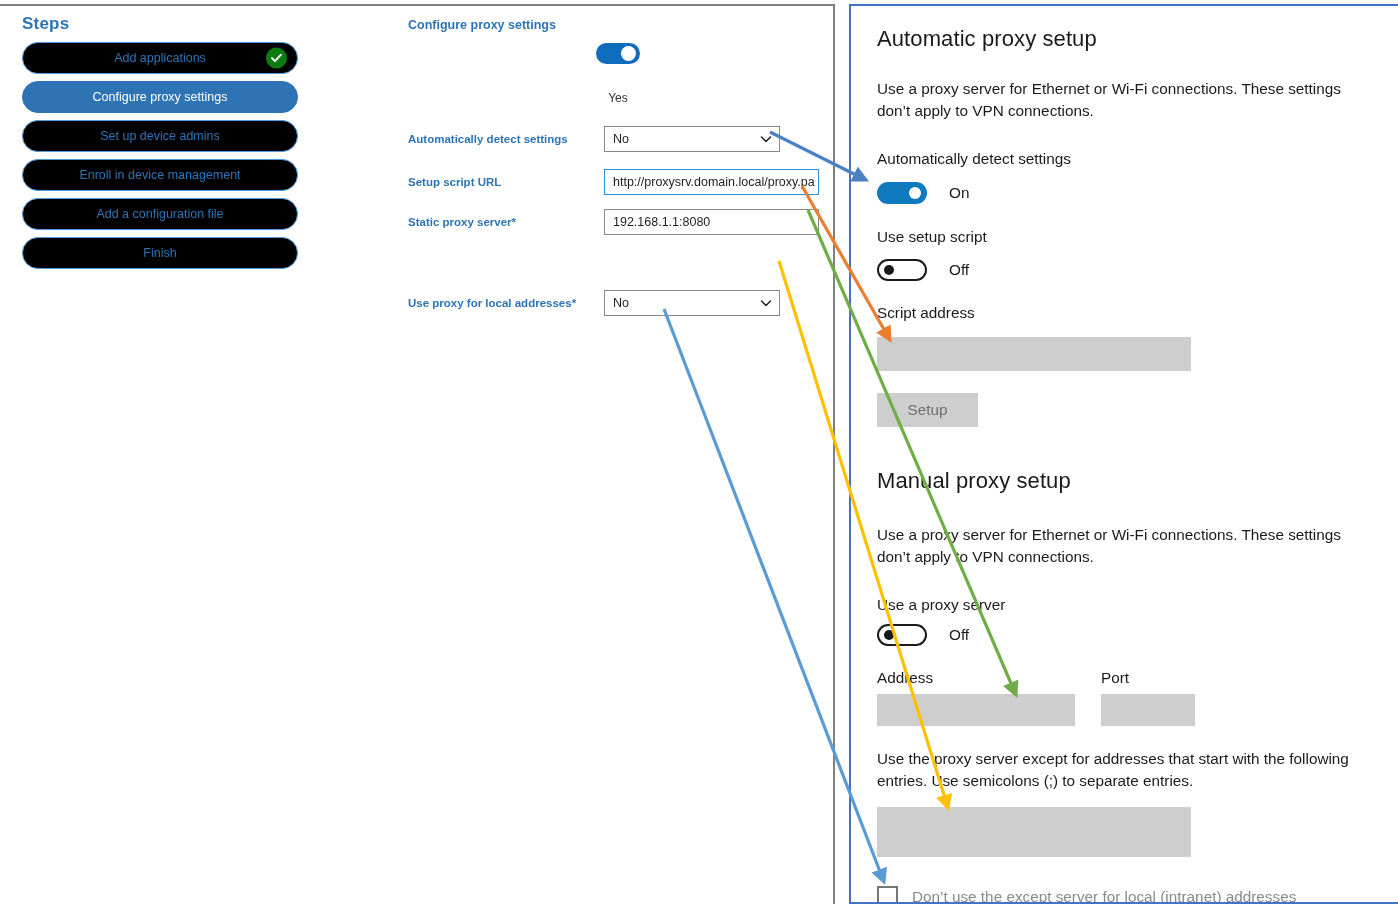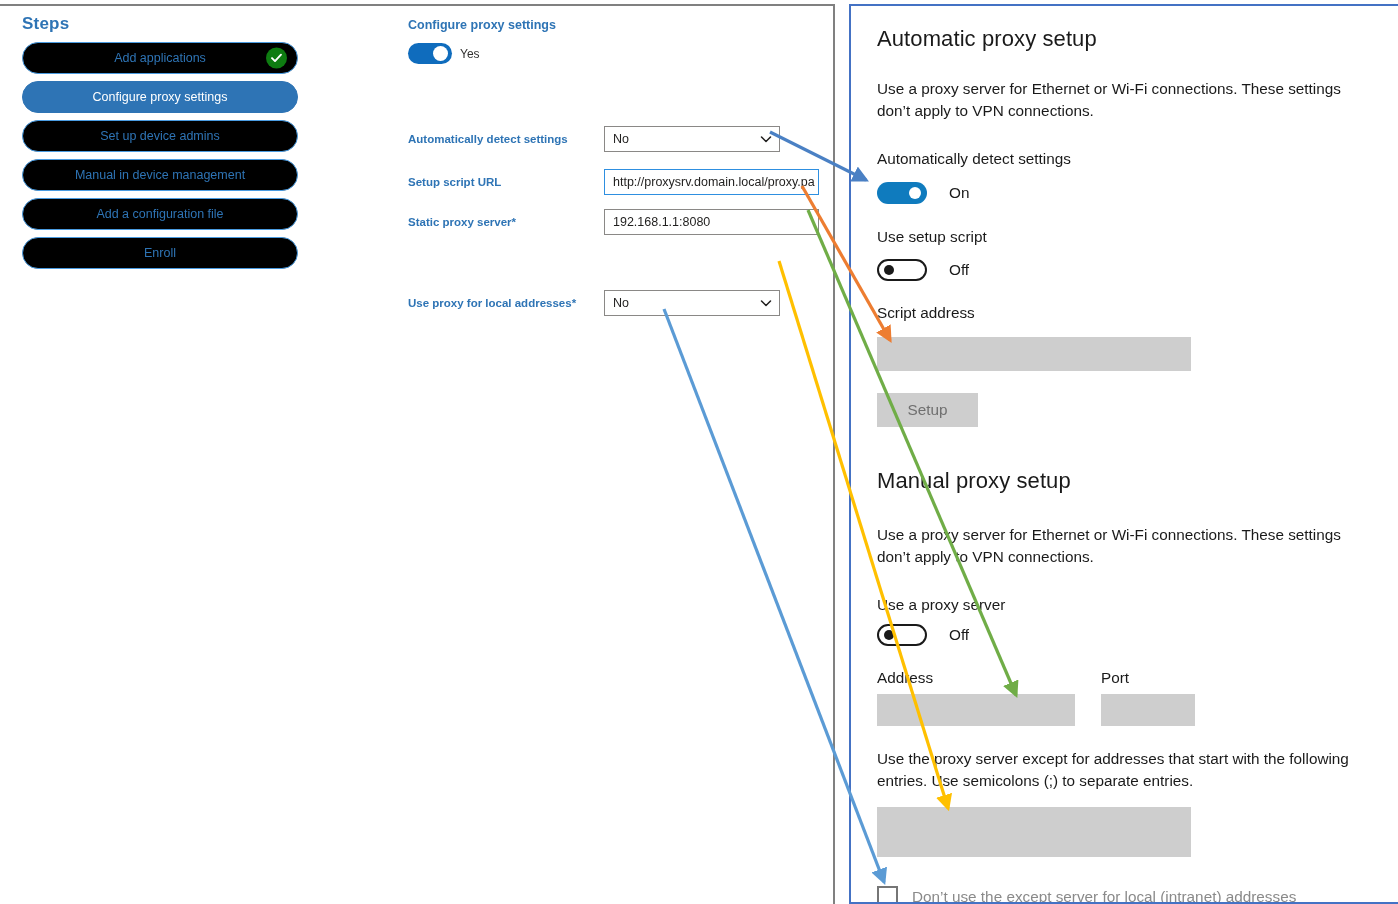--- a/index.html
+++ b/index.html
@@ -46,21 +46,21 @@
     background: #0E7C11;
     display: flex; align-items: center; justify-content: center;
   }
   .step-check svg { display: block; }
 
   
   .form-panel { position: absolute; left: 408px; top: 18px; width: 420px; }
   .form-heading {
     font-size: 12.5px; font-weight: bold; color: #2E74B5; margin-bottom: 11px;
   }
-  .toggle-row { display: flex; align-items: center; gap: 8px; }
+  .toggle-row { display: flex; align-items: center; gap: 27px; flex-direction: column; }
   .tgl {
     width: 44px; height: 21px; border-radius: 11px; background: #0F6CBD;
     position: relative; flex: 0 0 auto;
   }
   .tgl .knob {
     position: absolute; top: 3px; right: 4px;
     width: 15px; height: 15px; border-radius: 50%; background: #fff;
   }
   .tgl-label { font-size: 12px; color: #323130; }
 
@@ -161,29 +161,29 @@
 
     <div class="step-btn active">
       <span>Configure proxy settings</span>
     </div>
 
     <div class="step-btn">
       <span>Set up device admins</span>
     </div>
 
     <div class="step-btn">
-      <span>Manual in device management</span>
+      <span>Enroll in device management</span>
     </div>
 
     <div class="step-btn">
       <span>Add a configuration file</span>
     </div>
 
     <div class="step-btn">
-      <span>Enroll</span>
+      <span>Finish</span>
     </div>
   </div>
 
   <div class="form-panel">
     <div class="form-heading">Configure proxy settings</div>
 
     <div class="toggle-row">
       <div class="tgl">
           <div class="knob"></div>
         </div>

